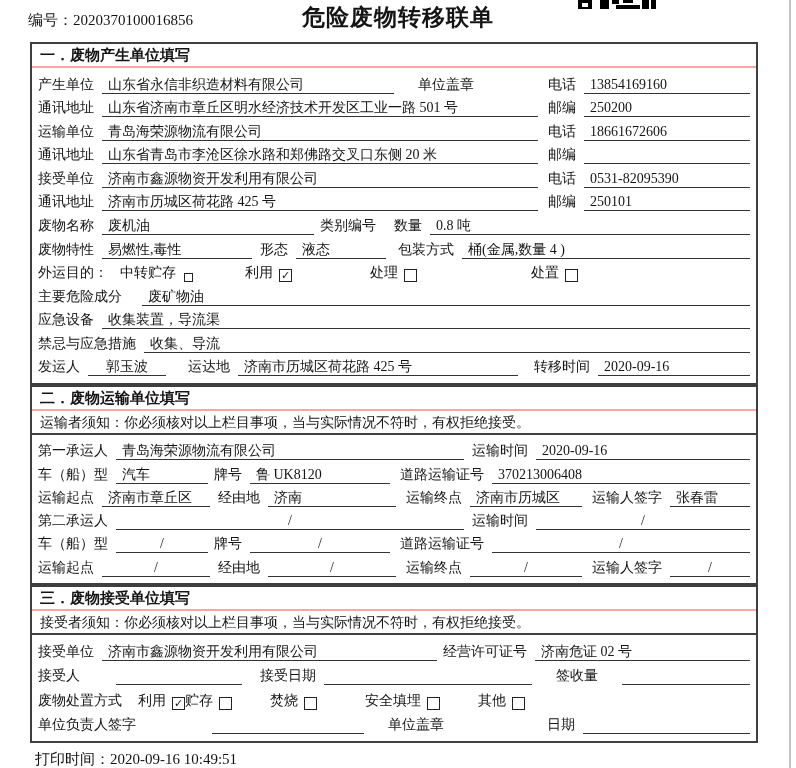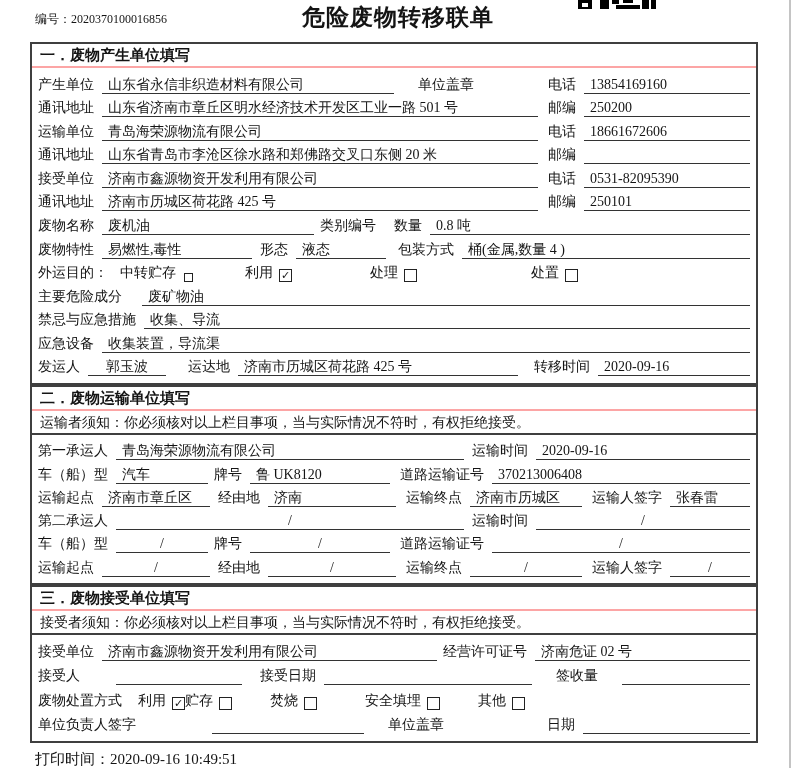--- a/index.html
+++ b/index.html
@@ -1,18 +1,18 @@
 <!DOCTYPE html>
 <html><head>
 <meta charset="utf-8">
 <style>
   * { margin:0; padding:0; box-sizing:border-box; }
   body { background:#fff; font-family:"Liberation Serif","DejaVu Serif",serif; color:#141414; }
   .page { position:relative; width:796px; height:768px; background:#ffffff; overflow:hidden; }
-  .serial { position:absolute; left:35px; top:11px; font-size:12px; }
+  .serial { position:absolute; left:28px; top:11px; font-size:15px; }
   .title { position:absolute; left:0; top:2px; width:100%; text-align:center; font-size:23px; font-weight:bold; letter-spacing:1px; }
   .qr { position:absolute; left:578px; top:0; }
   .edge { position:absolute; left:789px; top:0; width:2px; height:768px; background:#c4c4c4; }
   .box { position:absolute; left:30px; width:728px; border:2px solid #3f3f3f; background:#fff; display:flex; flex-direction:column; }
   .box.s1 { top:42px; height:343px; }
   .box.s2 { top:385px; height:200px; }
   .box.s3 { top:585px; height:158px; }
   .sec-hdr { height:24px; line-height:23px; padding-left:8px; font-size:15px; font-weight:bold; border-bottom:2px solid #fca5a5; flex:none; }
   .note-row { height:24px; line-height:23px; padding-left:8px; font-size:14px; border-bottom:2px solid #3f3f3f; flex:none; white-space:nowrap; }
   .body { flex:1 1 auto; display:flex; flex-direction:column; justify-content:space-evenly; padding:2px 0; }
@@ -109,26 +109,26 @@
         <span class="chk-item" style="margin-left:78px">处理</span>
         <span class="cb"></span>
         <span class="chk-item" style="margin-left:114px">处置</span>
         <span class="cb"></span>
       </div>
       <div class="row">
         <span class="lbl">主要危险成分</span>
         <span class="u fx" style="margin-left:12px">废矿物油</span>
       </div>
       <div class="row">
+        <span class="lbl">应急设备</span>
+        <span class="u fx">收集装置，导流渠</span>
+      </div>
+      <div class="row">
         <span class="lbl">禁忌与应急措施</span>
         <span class="u fx">收集、导流</span>
-      </div>
-      <div class="row">
-        <span class="lbl">应急设备</span>
-        <span class="u fx">收集装置，导流渠</span>
       </div>
       <div class="row">
         <span class="lbl">发运人</span>
         <span class="u ctr" style="width:78px">郭玉波</span>
         <span class="lbl" style="margin-left:22px">运达地</span>
         <span class="u" style="width:280px">济南市历城区荷花路 425 号</span>
         <span class="lbl" style="margin-left:16px">转移时间</span>
         <span class="u fx">2020-09-16</span>
       </div>
     </div>

